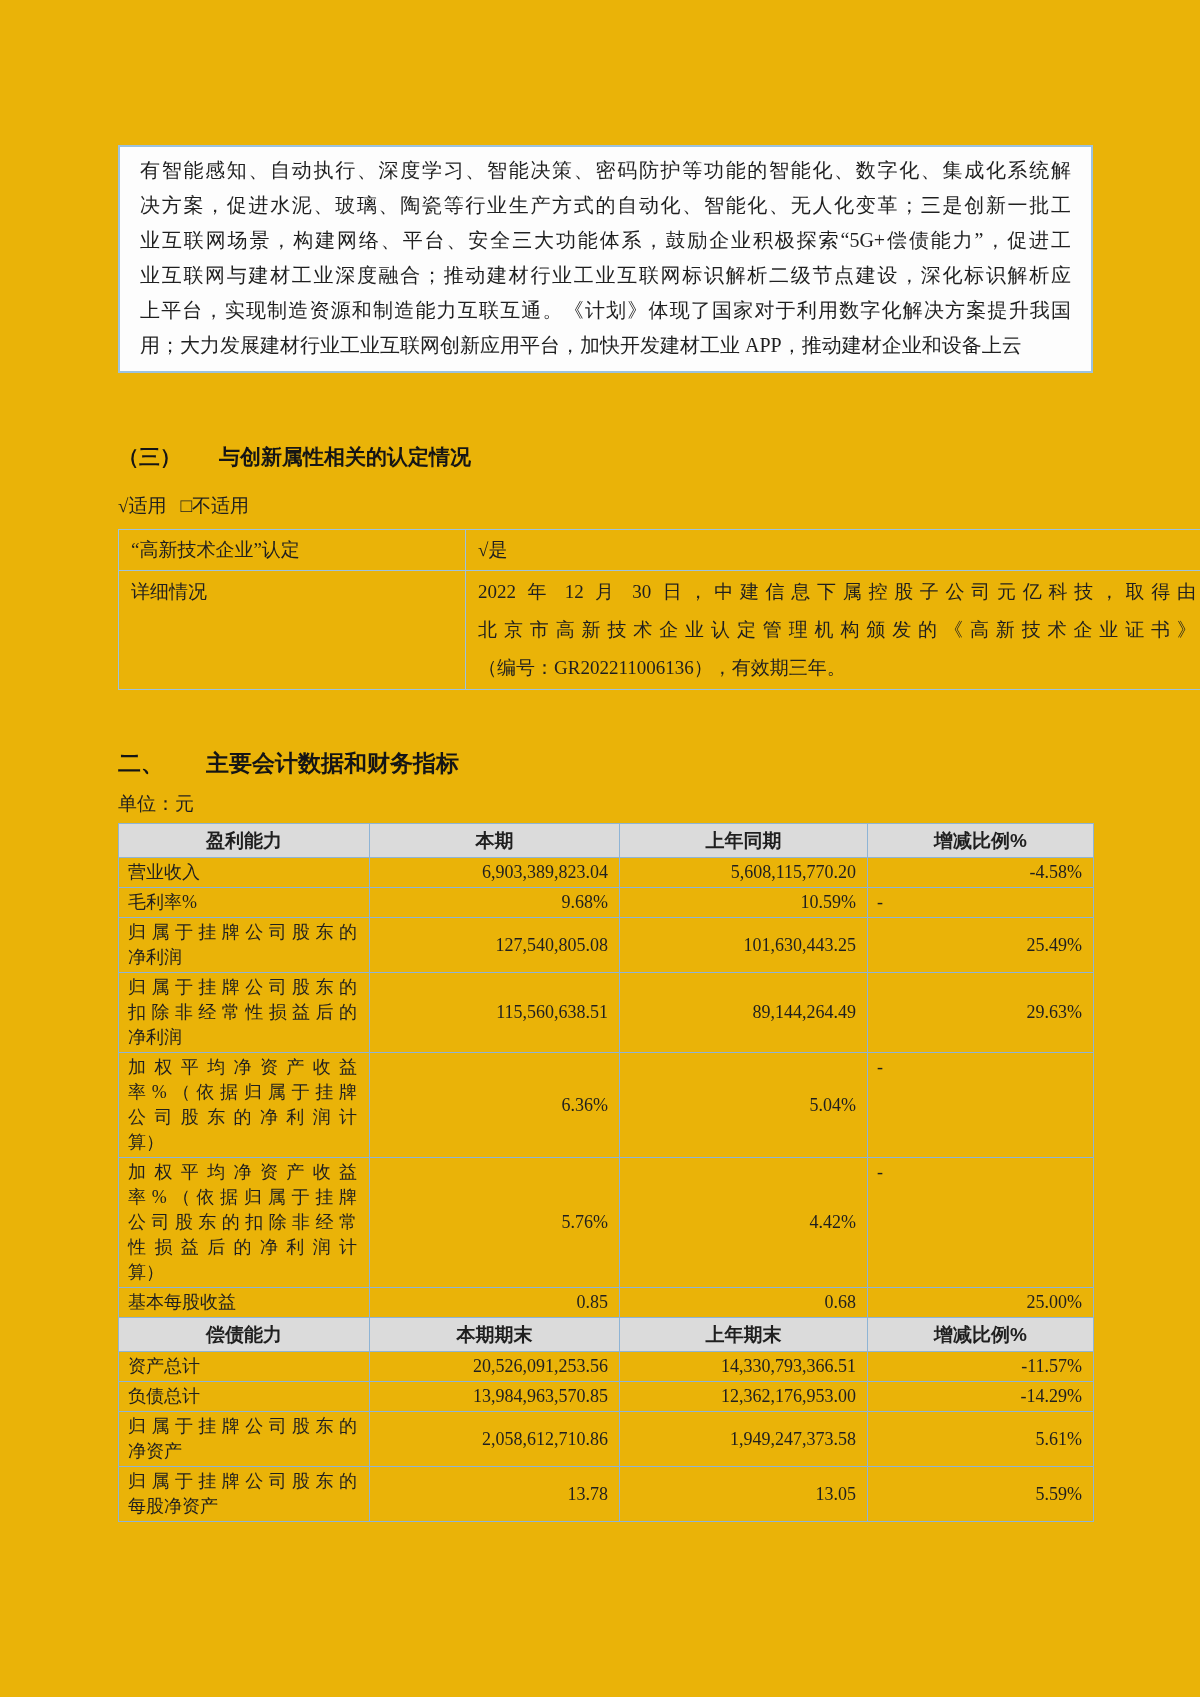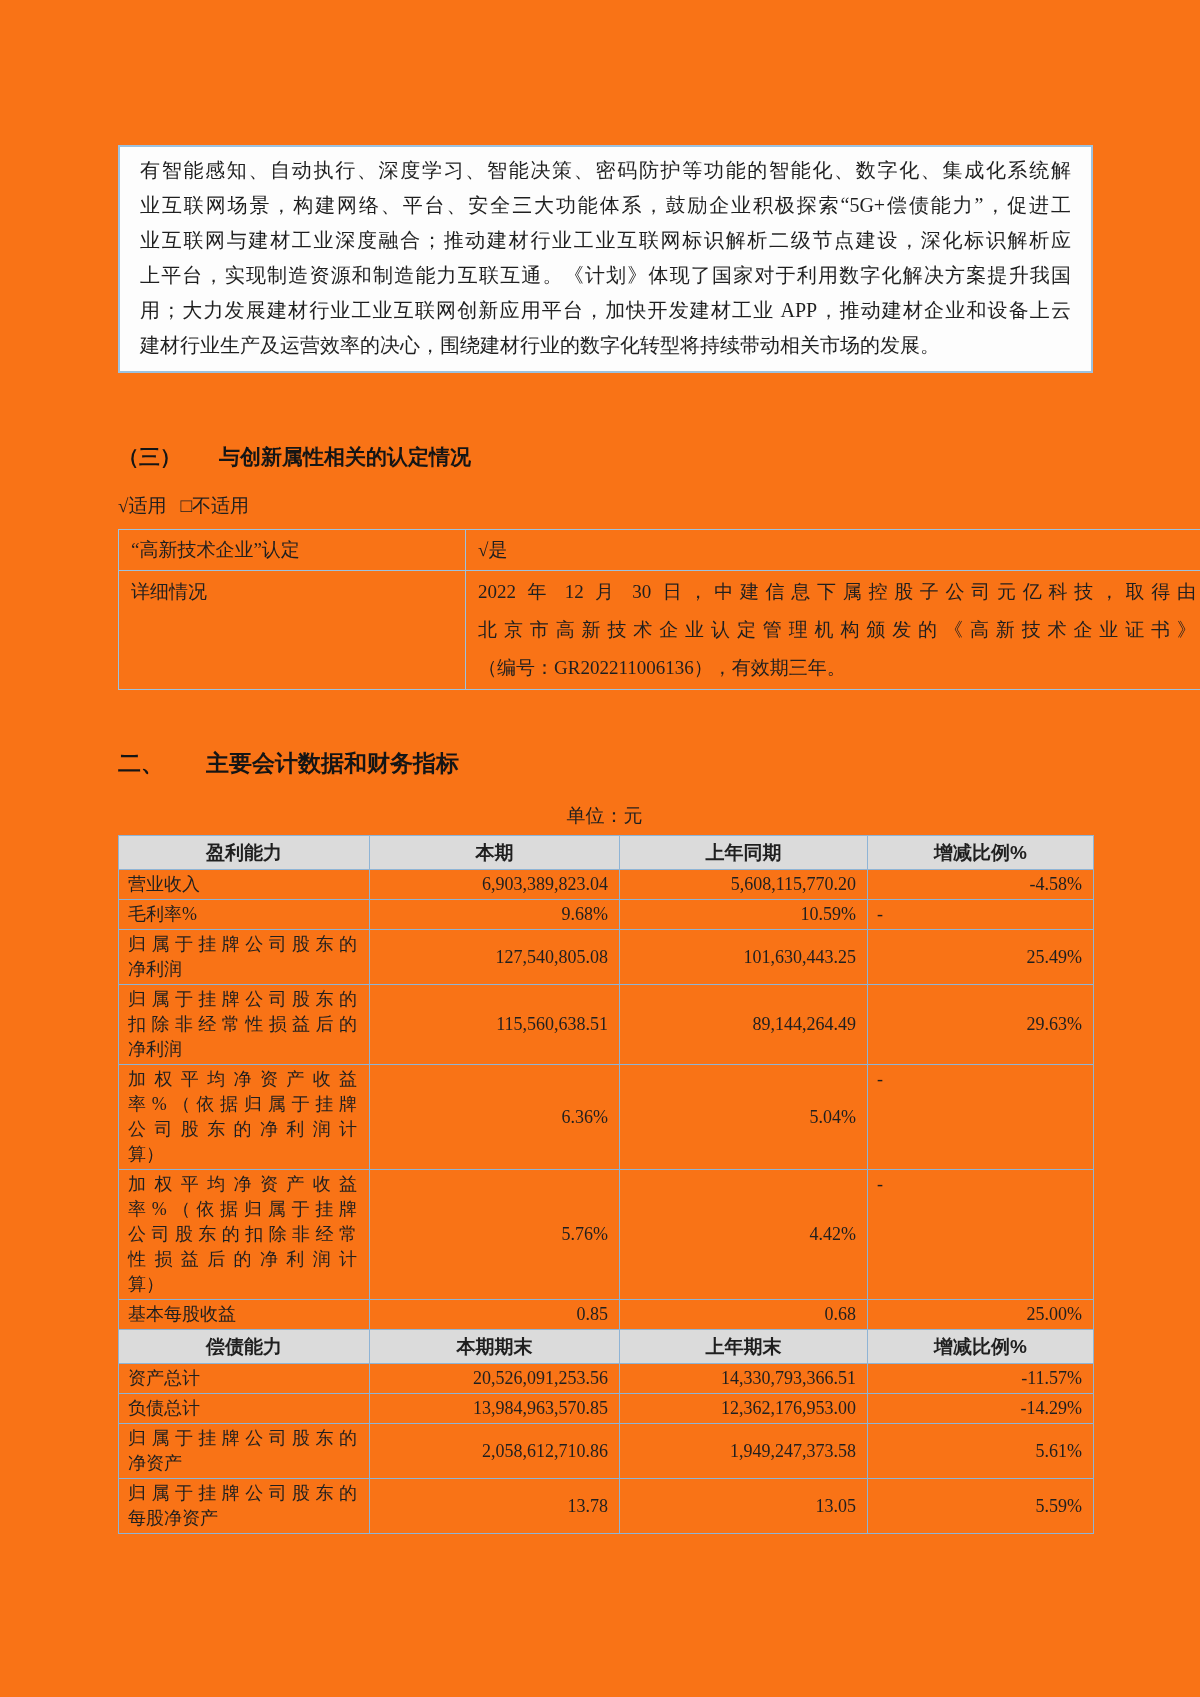--- a/index.html
+++ b/index.html
@@ -1,19 +1,19 @@
 <!DOCTYPE html>
 <html lang="zh"><head>
 <meta charset="utf-8">
 <style>
   html,body{margin:0;padding:0;background:#ffffff;}
   .page{
     position:relative;
     width:1200px;height:1697px;
-    background:#f97316;
+    background:#eab308;
     overflow:hidden;
     color:#1f1f1f;
     font-family:"Liberation Serif","DejaVu Serif",serif;
   }
   .content{
     position:absolute;
     left:118px;top:0;
     width:975px;
   }
   
@@ -67,22 +67,22 @@
   .cert-table td{
     border:1.5px solid #9cc2e0;
     vertical-align:top;
     padding:2px 12px;
   }
   .cert-table .c-label{width:322px;}
   .cert-table .row-cert td{line-height:36px;}
   .cert-table .row-detail td{line-height:38px;}
   
   .unit-note{
-    margin-top:24px;
-    text-align:center;
+    margin-top:12px;
+    text-align:left;
     font-size:19px;
     padding-right:2px;
   }
   
   .fin-table{
     margin-top:6px;
     width:975px;
     border-collapse:collapse;
     table-layout:fixed;
     font-size:18px;
@@ -123,25 +123,25 @@
   }
 </style>
 </head>
 <body>
 
 <div class="page">
   <div class="content">
 
     <div class="intro-box">
         <div class="tline">有智能感知、自动执行、深度学习、智能决策、密码防护等功能的智能化、数字化、集成化系统解</div>
+        <div class="tline">决方案，促进水泥、玻璃、陶瓷等行业生产方式的自动化、智能化、无人化变革；三是创新一批工</div>
         <div class="tline">业互联网场景，构建网络、平台、安全三大功能体系，鼓励企业积极探索“5G+偿债能力”，促进工</div>
         <div class="tline">业互联网与建材工业深度融合；推动建材行业工业互联网标识解析二级节点建设，深化标识解析应</div>
         <div class="tline">上平台，实现制造资源和制造能力互联互通。《计划》体现了国家对于利用数字化解决方案提升我国</div>
         <div class="tline">用；大力发展建材行业工业互联网创新应用平台，加快开发建材工业 APP，推动建材企业和设备上云</div>
-        <div class="tline">建材行业生产及运营效率的决心，围绕建材行业的数字化转型将持续带动相关市场的发展。</div>
       </div>
 
     <div class="h-sub">
       <span class="h-num">（三）</span><span>与创新属性相关的认定情况</span>
     </div>
 
     <div class="applicable-line">
       <span>√适用</span><span class="gap"></span><span>□不适用</span>
     </div>
 

